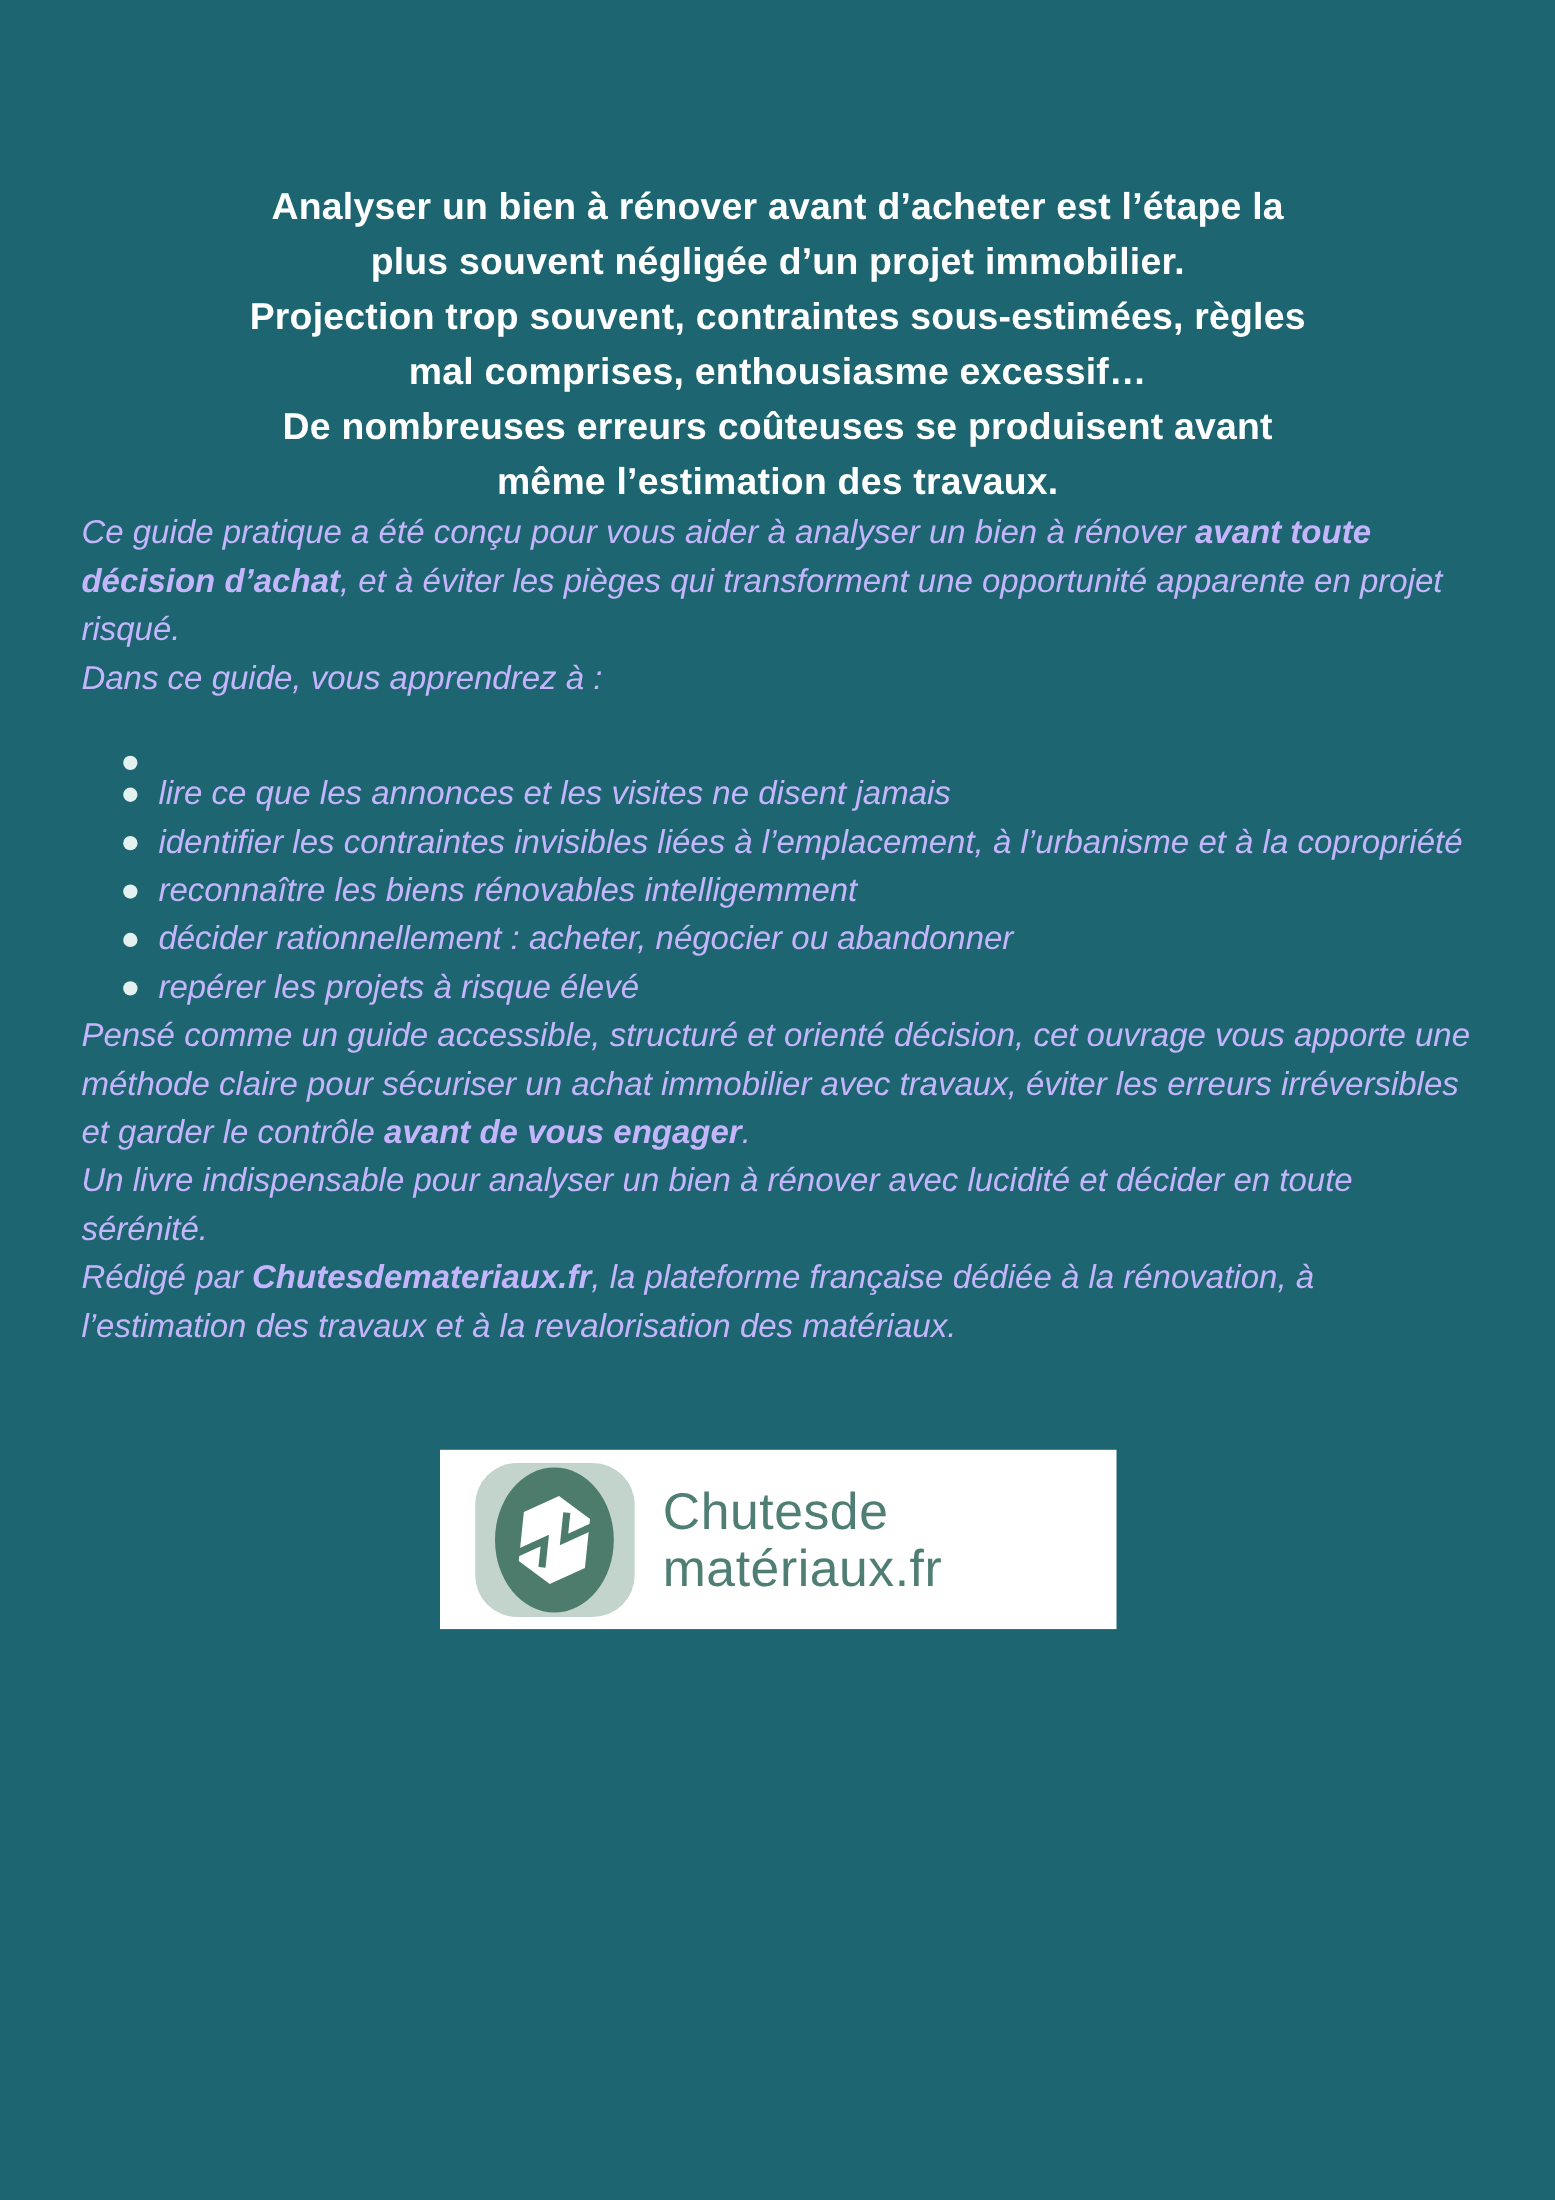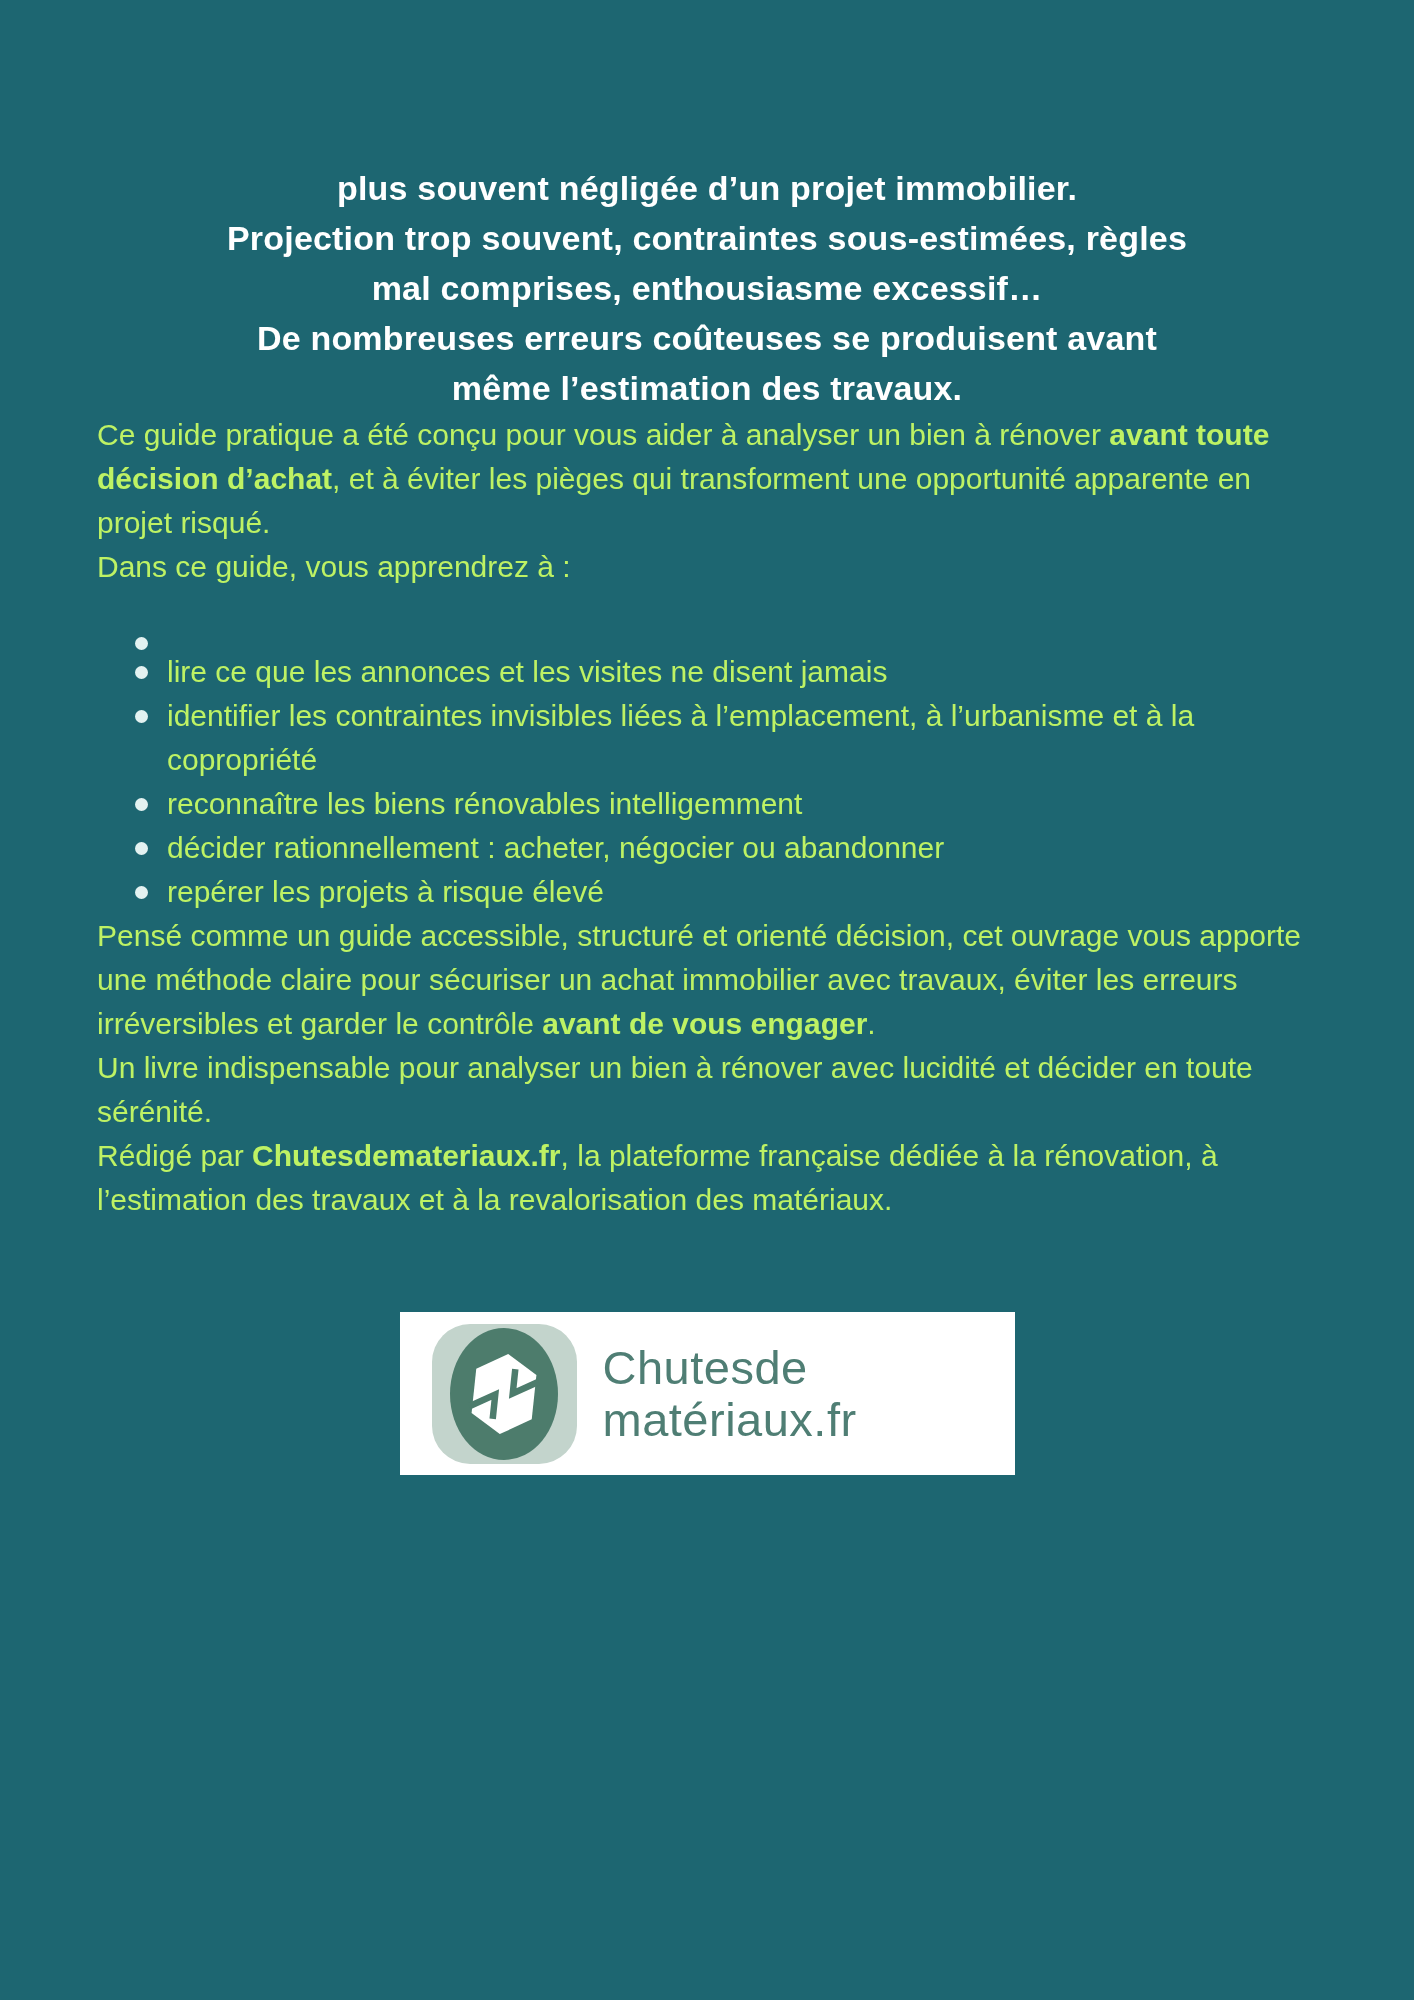--- a/index.html
+++ b/index.html
@@ -15,24 +15,25 @@
   .headline {
     padding-top:163px;
     text-align:center;
     color:#ffffff;
     font-size:34px;
     font-weight:700;
     line-height:50px;
     letter-spacing:0.2px;
   }
   .body-copy {
-    margin:0 97px;
-    color:#bef264;
+    margin:0 74px;
+    color:#c4b5fd;
     font-size:30px;
     line-height:44px;
+    font-style:italic;
   }
   .body-copy p { margin:0; }
   .intro   { margin-top:115px; }
   .learn-intro { margin-top:30px; }
   ul.learn-list {
     list-style:none;
     margin:32px 0 0 0;
     padding:0 0 0 38px;
   }
   ul.learn-list li { display:flex; align-items:flex-start; }
@@ -71,20 +72,21 @@
     line-height:52px;
     letter-spacing:0.5px;
   }
 </style>
 </head>
 <body>
 
 <div class="page">
 
   <div class="headline">
+    <div>Analyser un bien à rénover avant d’acheter est l’étape la</div>
     <div>plus souvent négligée d’un projet immobilier.</div>
     <div>Projection trop souvent, contraintes sous-estimées, règles</div>
     <div>mal comprises, enthousiasme excessif…</div>
     <div>De nombreuses erreurs coûteuses se produisent avant</div>
     <div>même l’estimation des travaux.</div>
   </div>
 
   <div class="body-copy">
 
     <p class="intro"><span>Ce guide pratique a été conçu pour vous aider à analyser un bien à rénover </span><span class="bold">avant toute décision d’achat</span><span>, et à éviter les pièges qui transforment une opportunité apparente en projet risqué.</span></p>

